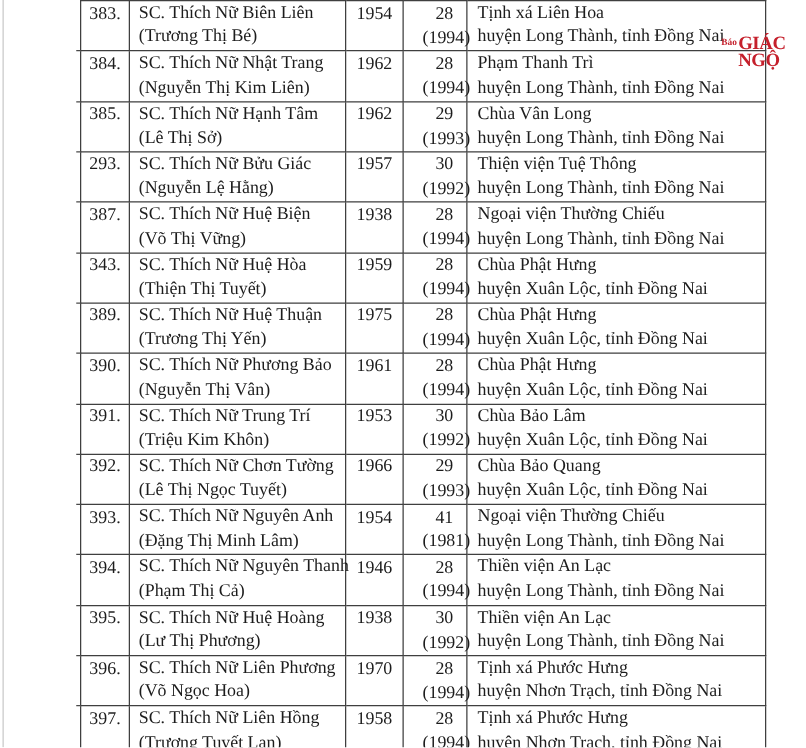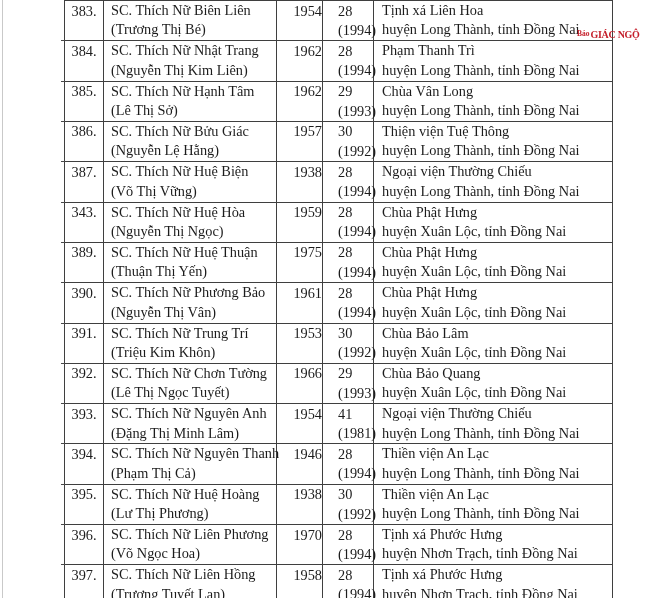--- a/index.html
+++ b/index.html
@@ -12,34 +12,34 @@
     position:absolute;left:64px;top:0;
     border-collapse:collapse;table-layout:fixed;width:548px;
   }
   .registry td{
     border:1px solid #3f3f3f;vertical-align:top;padding:0;
     font-size:14.3px;line-height:19.4px;overflow:visible;
   }
   tr.row{height:38.4px;}
   td.c-no{text-align:center;padding-top:.5px;position:relative;}
   td.c-name{padding-left:7px;padding-right:2px;}
-  td.c-year{text-align:right;padding-top:.5px;}
-  td.c-age{text-align:left;padding-top:.5px;padding-left:15px;}
+  td.c-year{text-align:center;padding-top:.5px;}
+  td.c-age{text-align:center;padding-top:.5px;padding-left:15px;}
   td.c-temple{padding-left:8px;padding-right:2px;}
   .line{white-space:nowrap;}
   
   .registry tr td:first-child::after{
     content:"";position:absolute;left:-4px;bottom:-1px;width:4px;height:1px;background:#4a4a4a;
   }
   .watermark{
     position:absolute;left:577px;top:28px;display:flex;align-items:flex-start;
     font-weight:bold;color:#c5202c;z-index:5;
   }
   .wm-prefix{font-size:7.5px;line-height:9px;margin-top:1px;}
-  .wm-name{font-size:10px;line-height:14px;letter-spacing:-.3px;margin-left:1px;}
+  .wm-name{font-size:15px;line-height:14px;letter-spacing:-.3px;margin-left:1px;}
 </style>
 </head>
 <body>
 
 <div class="screen">
 
   <div class="page-edge"></div>
 
   <table class="registry">
     <colgroup>
@@ -105,21 +105,21 @@
       <div class="line">29</div>
       <div class="line">(1993)</div>
     </td>
     <td class="c-temple">
       <div class="line">Chùa Vân Long</div>
       <div class="line">huyện Long Thành, tỉnh Đồng Nai</div>
     </td>
   </tr>
         <tr class="row">
     <td class="c-no">
-      <div class="line">386.</div>
+      <div class="line">293.</div>
     </td>
     <td class="c-name">
       <div class="line">SC. Thích Nữ Bửu Giác</div>
       <div class="line">(Nguyễn Lệ Hằng)</div>
     </td>
     <td class="c-year">
       <div class="line">1957</div>
     </td>
     <td class="c-age">
       <div class="line">30</div>
@@ -149,41 +149,41 @@
       <div class="line">Ngoại viện Thường Chiếu</div>
       <div class="line">huyện Long Thành, tỉnh Đồng Nai</div>
     </td>
   </tr>
         <tr class="row">
     <td class="c-no">
       <div class="line">343.</div>
     </td>
     <td class="c-name">
       <div class="line">SC. Thích Nữ Huệ Hòa</div>
-      <div class="line">(Nguyễn Thị Ngọc)</div>
+      <div class="line">(Thiện Thị Tuyết)</div>
     </td>
     <td class="c-year">
       <div class="line">1959</div>
     </td>
     <td class="c-age">
       <div class="line">28</div>
       <div class="line">(1994)</div>
     </td>
     <td class="c-temple">
       <div class="line">Chùa Phật Hưng</div>
       <div class="line">huyện Xuân Lộc, tỉnh Đồng Nai</div>
     </td>
   </tr>
         <tr class="row">
     <td class="c-no">
       <div class="line">389.</div>
     </td>
     <td class="c-name">
       <div class="line">SC. Thích Nữ Huệ Thuận</div>
-      <div class="line">(Thuận Thị Yến)</div>
+      <div class="line">(Trương Thị Yến)</div>
     </td>
     <td class="c-year">
       <div class="line">1975</div>
     </td>
     <td class="c-age">
       <div class="line">28</div>
       <div class="line">(1994)</div>
     </td>
     <td class="c-temple">
       <div class="line">Chùa Phật Hưng</div>

